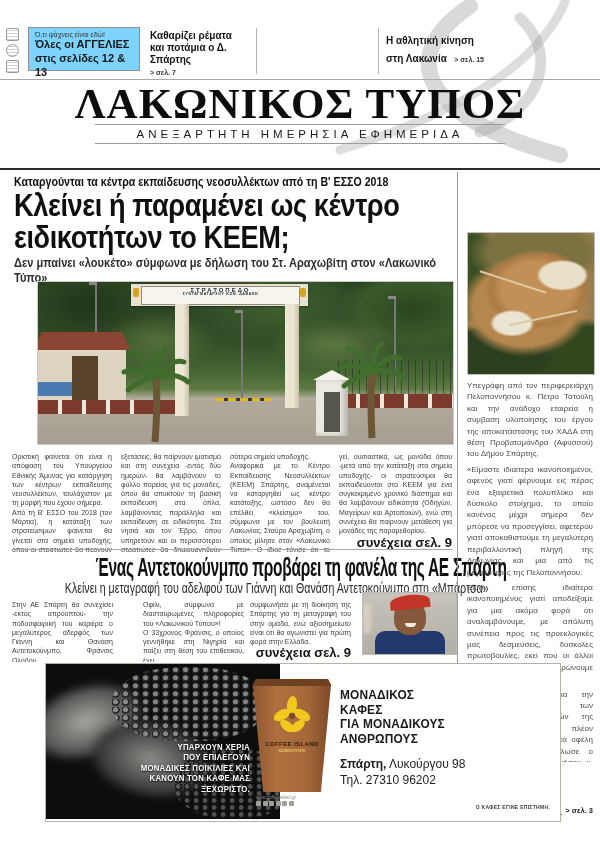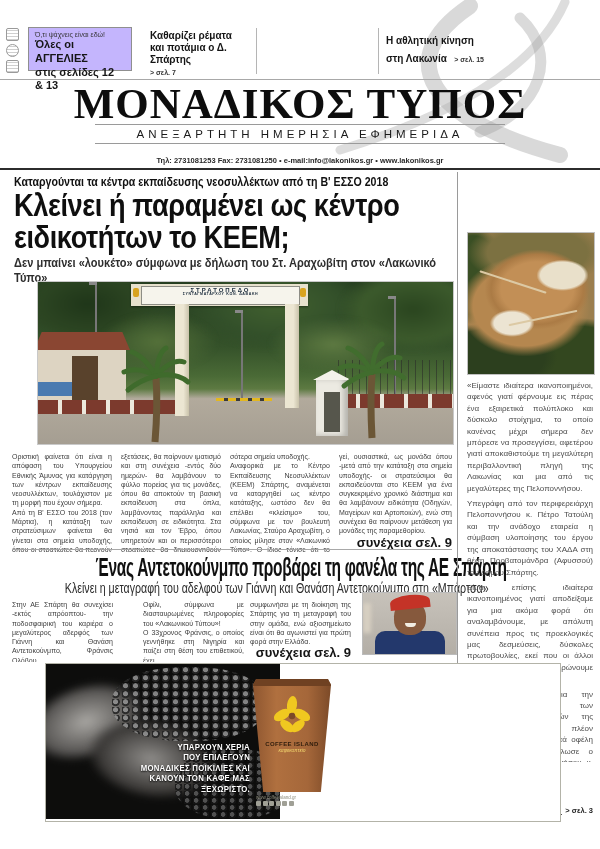--- a/index.html
+++ b/index.html
@@ -8,21 +8,21 @@
   .abs{position:absolute;}
   .preline{white-space:pre-line;}
   .just{text-align:justify;}
   
   .watermark{left:0;top:0;pointer-events:none;}
   
   .side-icons{left:4px;top:28px;width:16px;display:flex;flex-direction:column;gap:3px;align-items:center;}
   .side-icon{width:11px;height:11px;border:1px solid #9a9a9a;border-radius:2px;background:
      repeating-linear-gradient(0deg,#cfcfcf 0 1px,#fff 1px 3px);}
   .side-icon.round{border-radius:50%;}
-  .classified-box{left:28px;top:27px;width:104px;height:44px;border:1px solid #8f8f8f;background:#c4b5fd;
+  .classified-box{left:28px;top:27px;width:112px;height:44px;border:1px solid #8f8f8f;background:#7dd3fc;
      padding:3px 6px;box-sizing:border-box;}
   .cb1{font-size:7px;color:#333;}
   .cb2,.cb3{font-size:11px;font-weight:bold;color:#161616;line-height:1.25;}
   .teaser{top:30px;}
   .teaser .t-title{font-size:10px;font-weight:bold;color:#141414;line-height:1.22;}
   .teaser .t-page{font-size:7px;font-weight:bold;color:#333;margin-top:2px;}
   .t-inline{display:inline;margin-left:3px;}
   .vdiv{width:1px;background:#b5b5b5;top:28px;height:46px;}
   .rule-light{height:1px;background:#a8a8a8;}
   .rule-dark{height:2px;background:#2c2c2c;}
@@ -171,23 +171,22 @@
   <div class="abs vdiv" style="left:256px;"></div>
   <div class="abs vdiv" style="left:378px;"></div>
   <div class="abs teaser" style="left:386px;width:130px;">
     <div class="t-title preline" style="display:inline">Η αθλητική κίνηση
 στη Λακωνία</div>
     <div class="t-page t-inline">&gt; σελ. 15</div>
   </div>
 
   <div class="abs rule-light" style="left:0;top:79px;width:600px;"></div>
 
-  <div class="abs m-title">ΜΟΝΑΔΙΚΟΣ ΤΥΠΟΣ</div>
+  <div class="abs m-title">ΛΑΚΩΝΙΚΟΣ ΤΥΠΟΣ</div>
   <div class="abs m-sub">ΑΝΕΞΑΡΤΗΤΗ ΗΜΕΡΗΣΙΑ ΕΦΗΜΕΡΙΔΑ</div>
-  <div class="abs m-contact">Τηλ: 2731081253 Fax: 2731081250 • e-mail:info@lakonikos.gr • www.lakonikos.gr</div>
   <div class="abs rule-dark" style="left:0;top:168px;width:600px;"></div>
 
   <div class="abs kicker">Καταργούνται τα κέντρα εκπαίδευσης νεοσυλλέκτων από τη Β' ΕΣΣΟ 2018</div>
   <div class="abs headline preline">Κλείνει ή παραμένει ως κέντρο
 ειδικοτήτων το ΚΕΕΜ;</div>
   <div class="abs subhead">Δεν μπαίνει «λουκέτο» σύμφωνα με δήλωση του Στ. Αραχωβίτη στον «Λακωνικό Τύπο»</div>
 
   <div class="abs photo-keem">
     <div class="pk-blob" style="left:-20px;top:-18px;width:140px;height:80px;background:radial-gradient(closest-side,#1f3619,#2c4522 70%,transparent);"></div>
     <div class="pk-blob" style="left:150px;top:-22px;width:180px;height:90px;background:radial-gradient(closest-side,#41602f,#33502a 70%,transparent);"></div>
@@ -283,22 +282,22 @@
   </div>
 
   <div class="abs v-divider"></div>
 
   <div class="abs photo-landfill">
     <div class="lf-road" style="left:10px;top:48px;transform:rotate(18deg);"></div>
     <div class="lf-road" style="left:40px;top:84px;transform:rotate(-12deg);"></div>
   </div>
 
   <div class="abs sb-body">
+    <p>Υπεγράφη από τον περιφερειάρχη Πελοποννήσου κ. Πέτρο Τατούλη και την ανάδοχο εταιρεία η σύμβαση υλοποίησης του έργου της αποκατάστασης του ΧΑΔΑ στη θέση Προβατομάνδρα (Αφυσσού) του Δήμου Σπάρτης.</p>
     <p>«Είμαστε ιδιαίτερα ικανοποιημένοι, αφενός γιατί φέρνουμε εις πέρας ένα εξαιρετικά πολύπλοκο και δύσκολο στοίχημα, το οποίο κανένας μέχρι σήμερα δεν μπόρεσε να προσεγγίσει, αφετέρου γιατί αποκαθιστούμε τη μεγαλύτερη περιβαλλοντική πληγή της Λακωνίας και μια από τις μεγαλύτερες της Πελοποννήσου.</p>
-    <p>Υπεγράφη από τον περιφερειάρχη Πελοποννήσου κ. Πέτρο Τατούλη και την ανάδοχο εταιρεία η σύμβαση υλοποίησης του έργου της αποκατάστασης του ΧΑΔΑ στη θέση Προβατομάνδρα (Αφυσσού) του Δήμου Σπάρτης.</p>
     <p>Είμαι επίσης ιδιαίτερα ικανοποιημένος γιατί αποδείξαμε για μια ακόμα φορά ότι αναλαμβάνουμε, με απόλυτη συνέπεια προς τις προεκλογικές μας δεσμεύσεις, δύσκολες πρωτοβουλίες, εκεί που οι άλλοι αδυνατούν, και τις ολοκληρώνουμε με επιτυχία.</p>
     <p>Η πολιτική μας για την αποκατάσταση των περιβαλλοντικών πληγών της Πελοποννήσου αποδίδει πλέον ορατούς καρπούς με απτά οφέλη για τους πολίτες» δήλωσε ο περιφερειάρχης Πελοποννήσου κ. Τατούλης.</p>
   </div>
 
   <div class="abs op-rule"></div>
   <div class="abs op-title">Μάρτιν Λούθερ Κινγκ</div>
   <div class="abs op-author">του Παναγιώτη Τζουνάκου</div>
   <div class="abs op-pageline">
     <div class="op-line"></div>
     <div class="op-page">&gt; σελ. 3</div>
@@ -340,15 +339,24 @@
       <div class="ad-social">
         <span></span>
           <span></span>
           <span></span>
           <span></span>
           <span></span>
           <span></span>
       </div>
     </div>
 
+    <div class="ad-right">
+      <div class="ad-headline preline">ΜΟΝΑΔΙΚΟΣ
+ΚΑΦΕΣ
+ΓΙΑ ΜΟΝΑΔΙΚΟΥΣ
+ΑΝΘΡΩΠΟΥΣ</div>
+      <div class="ad-address"><b>Σπάρτη,</b><span> Λυκούργου 98</span></div>
+      <div class="ad-phone">Τηλ. 27310 96202</div>
+      <div class="ad-tagline">Ο ΚΑΦΕΣ ΕΓΙΝΕ ΕΠΙΣΤΗΜΗ.</div>
+    </div>
   </div>
 
 </div>
 
 </body></html>

